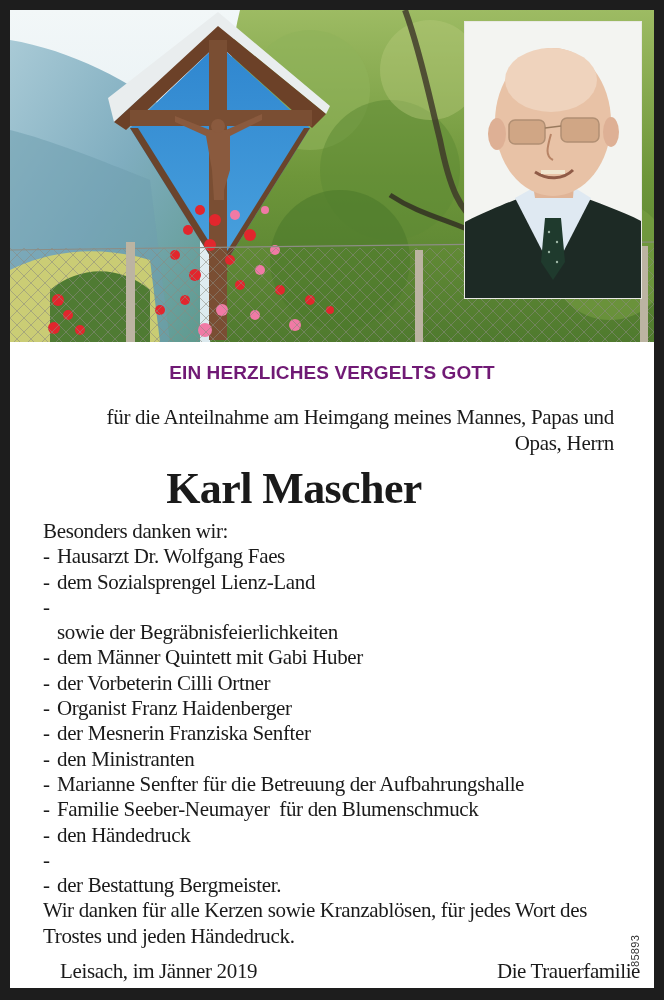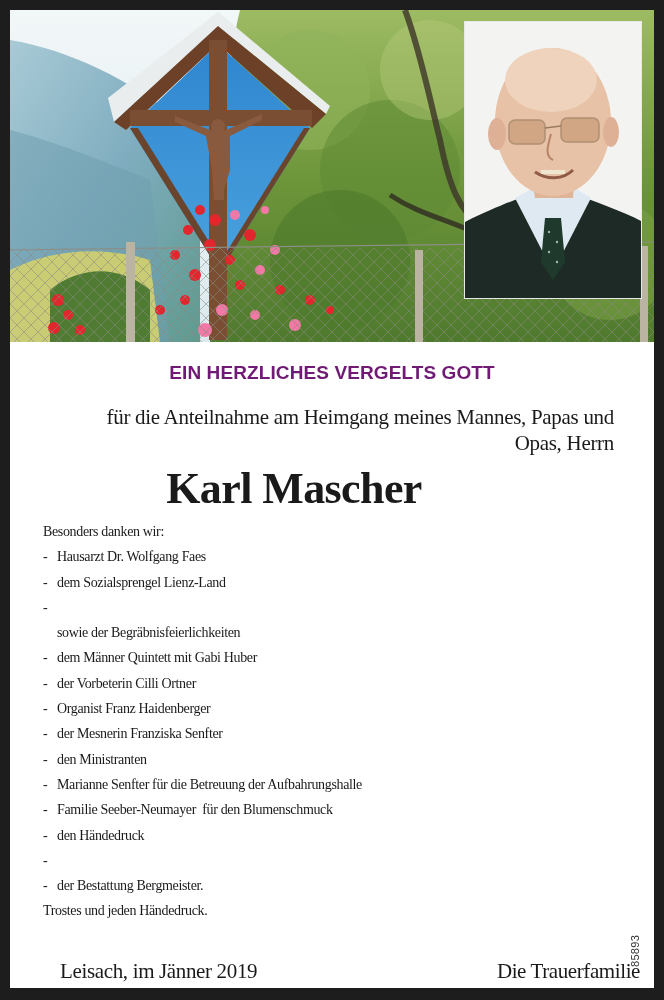--- a/index.html
+++ b/index.html
@@ -54,21 +54,21 @@
     position: absolute; left: 0; width: 528px; top: 453px;
     text-align: center;
     font-weight: bold;
     font-size: 44px;
     line-height: 52px;
     letter-spacing: -0.6px;
     margin-left: 20px;
   }
   .body {
     position: absolute; left: 33px; width: 590px; top: 509px;
-    font-size: 14px;
+    font-size: 21px;
     line-height: 25.3px;
     letter-spacing: -0.35px;
   }
   .body .line { white-space: nowrap; }
   .body .item { display: flex; }
   .body .dash { width: 14px; flex: none; }
   .body .cont { padding-left: 14px; }
   .footer {
     position: absolute; left: 33px; width: 580px; top: 948px;
     font-size: 21px; line-height: 26px;
@@ -274,20 +274,21 @@
         <span>den Händedruck</span>
       </div>
     <div class="line item">
         <span class="dash">-</span>
       </div>
     <div class="line item">
         <span class="dash">-</span>
         <span>der Bestattung Bergmeister.</span>
       </div>
 
+    <div class="line">Wir danken für alle Kerzen sowie Kranzablösen, für jedes Wort des</div>
     <div class="line">Trostes und jeden Händedruck.</div>
   </div>
 
   <div class="footer">
     <span>Leisach, im Jänner 2019</span>
     <span class="sign">Die Trauerfamilie</span>
   </div>
 
   <div class="adid">85893</div>
 </div>

